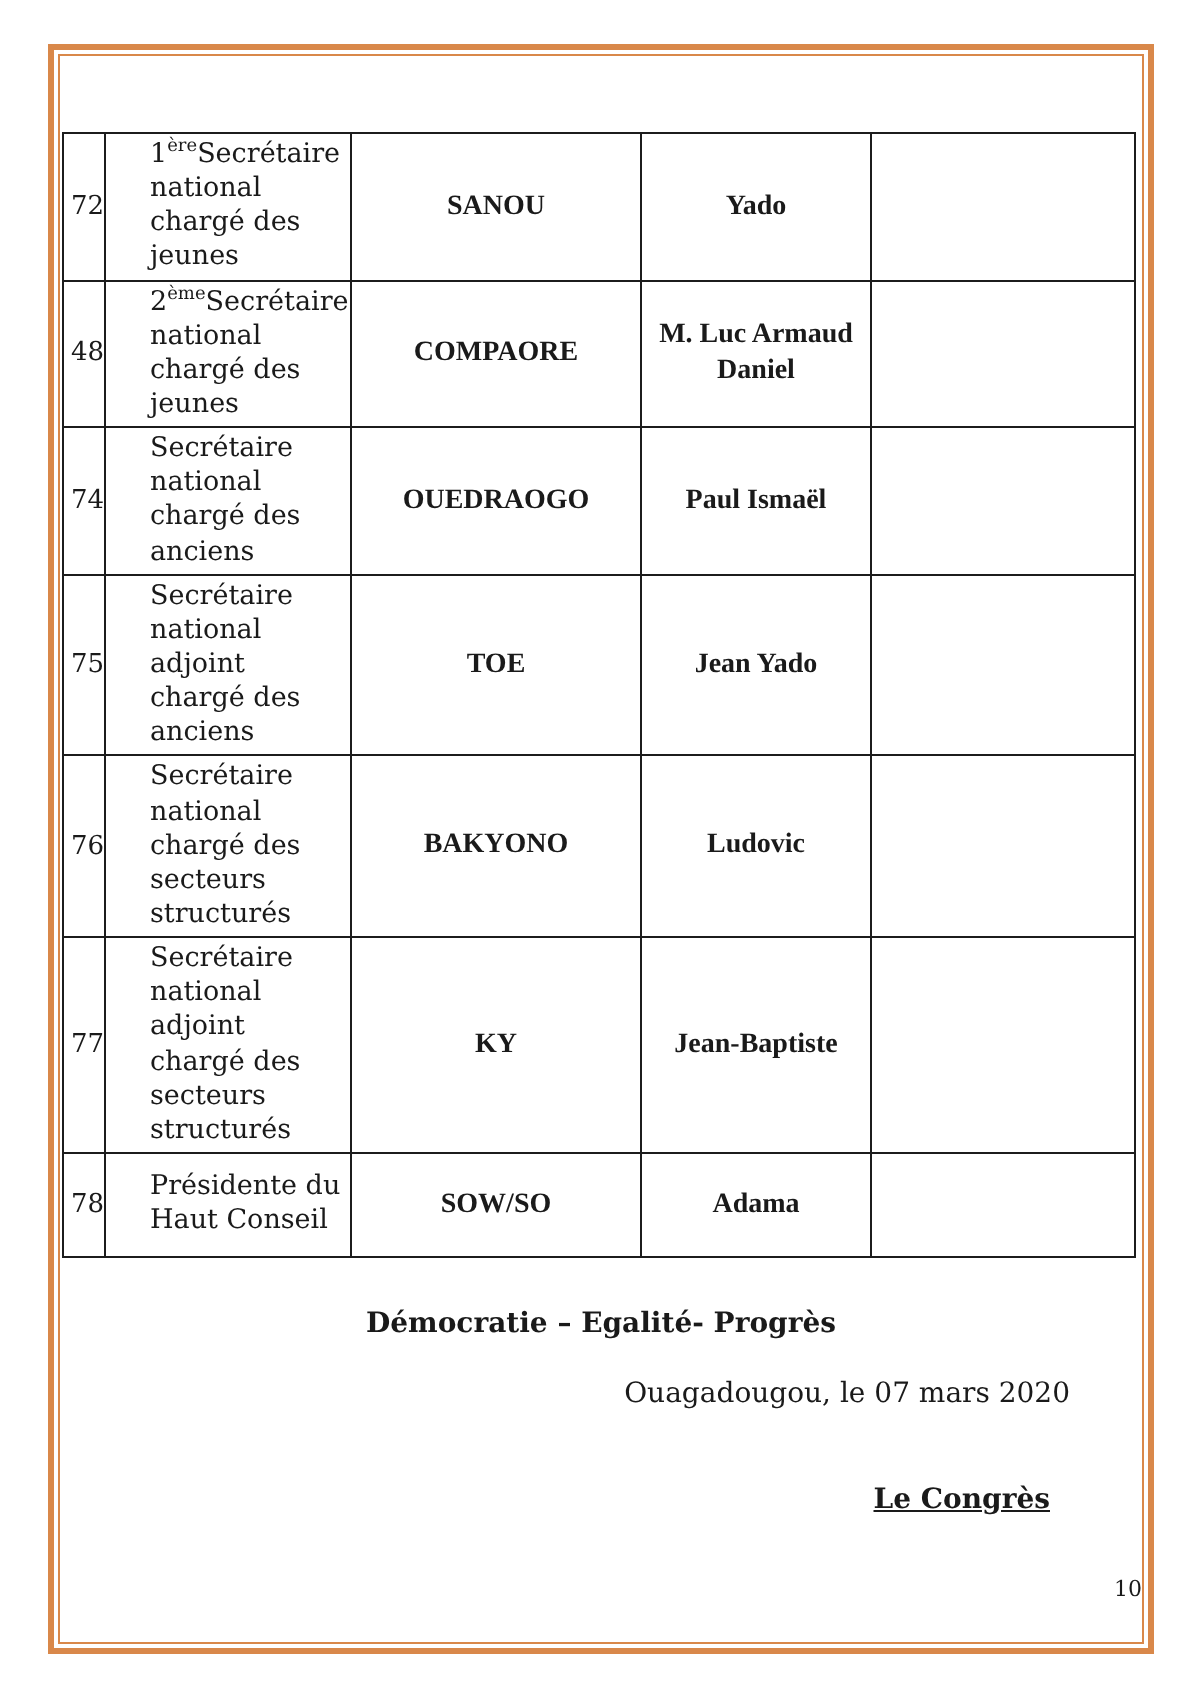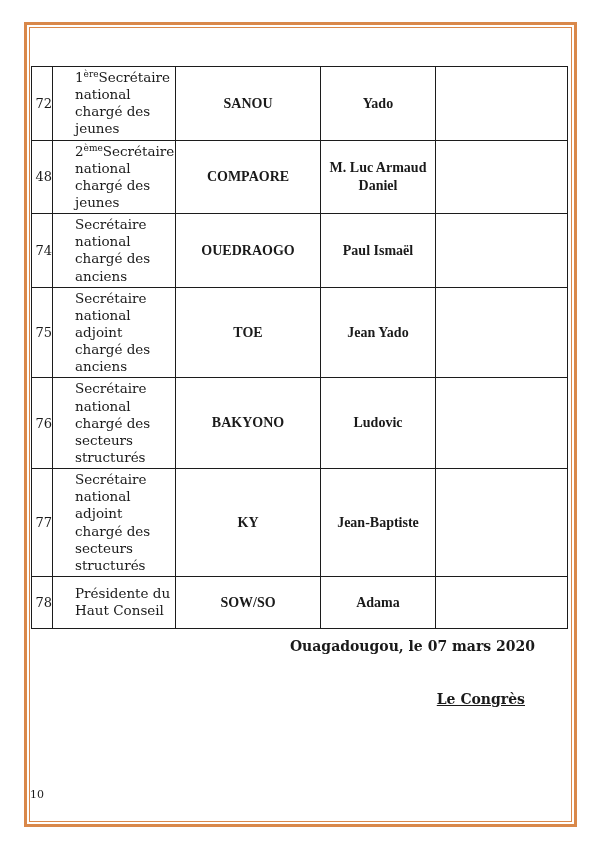--- a/index.html
+++ b/index.html
@@ -72,40 +72,40 @@
     font-size: 9px;
     line-height: 0;
   }
   .motto {
     margin-top: 25px;
     text-align: center;
     font-weight: bold;
     font-size: 14px;
   }
   .dateline {
-    margin-top: 9px;
+    margin-top: 19px;
     text-align: right;
     padding-right: 36px;
-    font-weight: bold;
+    font-weight: normal;
     font-size: 14px;
   }
   .signature {
     margin-top: 37px;
     text-align: right;
     padding-right: 46px;
     font-weight: bold;
     font-size: 14px;
     text-decoration: underline;
   }
   .page-number {
     position: absolute;
     left: 0;
-    right: 13px;
+    right: 0;
     bottom: 20px;
-    text-align: left;
+    text-align: right;
     font-size: 11px;
   }
 </style>
 </head>
 <body>
 
 <div class="page-frame">
   <div class="page-inner">
 
     <table class="officials">
@@ -162,18 +162,19 @@
         <tr class="rh6">
           <td class="c-num">78</td>
           <td class="c-role"><span></span><span class="sup"></span><span>Présidente du Haut Conseil</span></td>
           <td class="c-surname">SOW/SO</td>
           <td class="c-given">Adama</td>
           <td class="c-empty"></td>
         </tr>
       </tbody>
     </table>
 
+    <div class="motto">Démocratie – Egalité- Progrès</div>
     <div class="dateline">Ouagadougou, le 07 mars 2020</div>
     <div class="signature">Le Congrès</div>
     <div class="page-number">10</div>
 
   </div>
 </div>
 
 </body></html>

